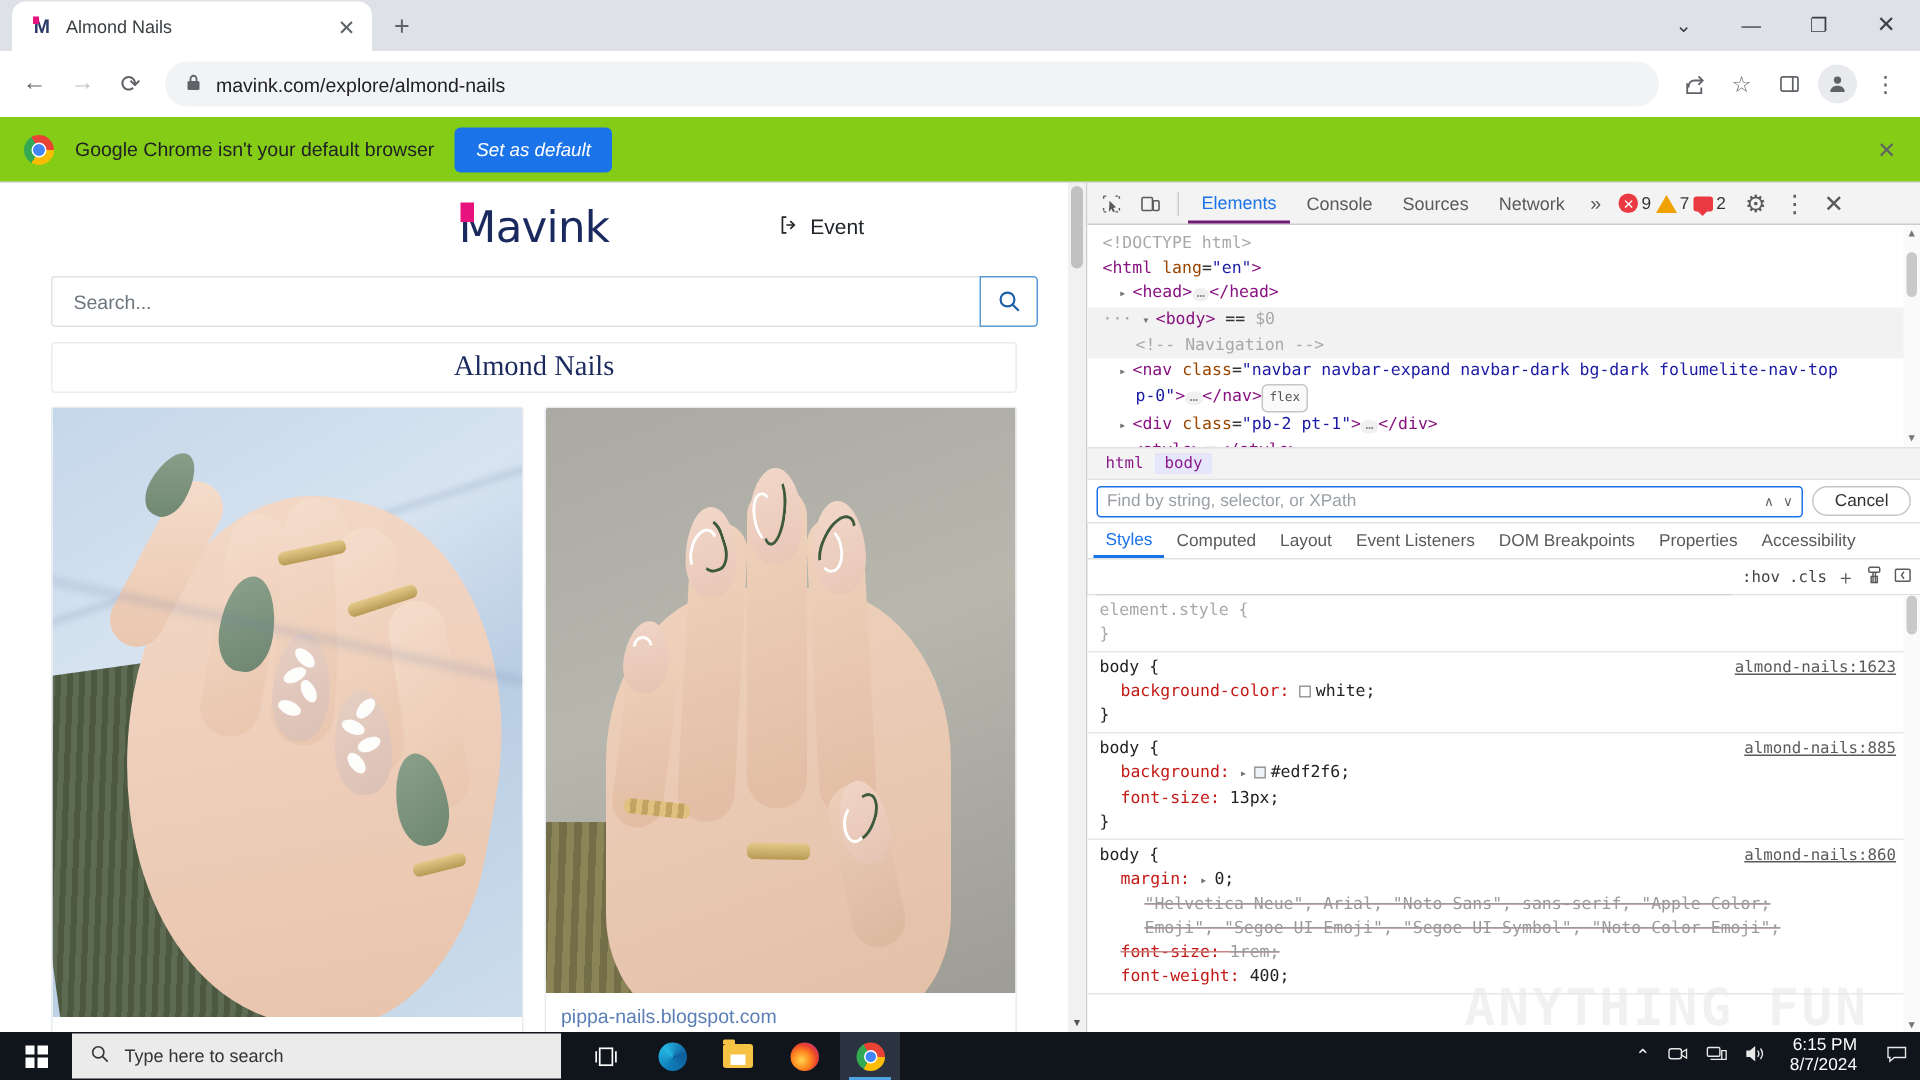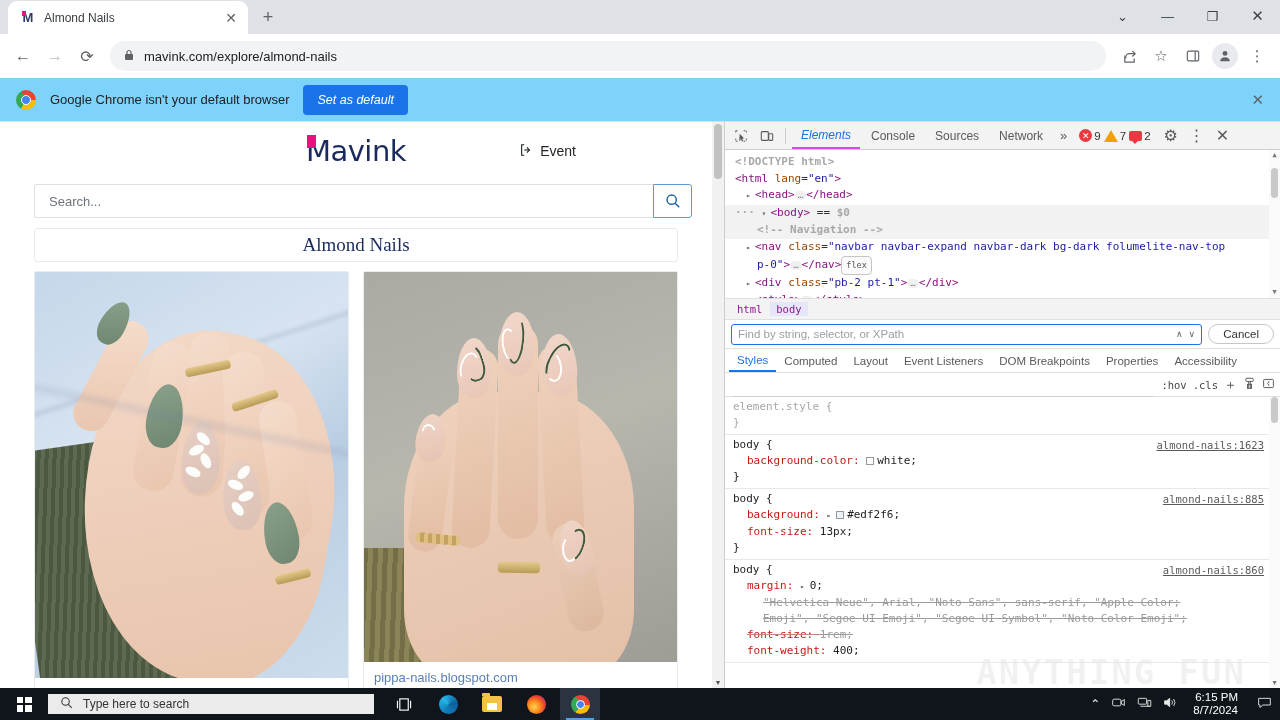--- a/index.html
+++ b/index.html
@@ -46,21 +46,21 @@
     display: flex; align-items: center; padding: 0 14px; gap: 10px; margin: 0 6px;
   }
   .lock { font-size: 11px; color: #5f6368; }
   .url { font-size: 13px; color: #202124; }
   .tbtn-right { width: 30px; height: 30px; display:flex; align-items:center; justify-content:center;
     color:#5f6368; font-size: 15px; }
   .avatar-btn { width: 26px; height: 26px; border-radius: 50%; background: #e8eaed;
     display:flex; align-items:center; justify-content:center; color:#5f6368; font-size:13px; }
 
   
-  .infobar { height: 44px; background: #7dd3fc; border-bottom: 1px solid #dadce0;
+  .infobar { height: 44px; background: #84cc16; border-bottom: 1px solid #dadce0;
     display: flex; align-items: center; padding: 0 16px; gap: 14px; }
   .chrome-logo { width: 20px; height: 20px; border-radius: 50%; position: relative;
     background: conic-gradient(from -30deg, #ea4335 0deg 120deg, #fbbc05 120deg 240deg, #34a853 240deg 360deg); }
   .chrome-logo::after { content:""; position:absolute; inset:5px; background:#4285f4; border-radius:50%;
     border: 1.5px solid #fff; }
   .infobar-text { font-size: 13px; color: #202124; }
   .set-default { background: #1a73e8; color: #fff; font-size: 12.5px;
     padding: 8px 14px; border-radius: 4px; border: none; font-style: italic; }
   .infobar-close { margin-left: auto; color: #5f6368; font-size: 15px; }
 
@@ -132,39 +132,39 @@
   .swirl { position:absolute; border-radius:50%; }
 
   
   .devtools { width: 556px; background: #fff; border-left: 1px solid #cdcdcd;
     display: flex; flex-direction: column; font-family: "Liberation Sans", sans-serif; }
   .dt-toolbar { height: 28px; background: #f3f3f3; border-bottom: 1px solid #cdcdcd;
     display: flex; align-items: center; padding: 0 4px; gap: 2px; }
   .dt-ico { width: 24px; height: 22px; display:flex; align-items:center; justify-content:center; color:#5a5a5a; }
   .dt-sep { width:1px; height:16px; background:#cdcdcd; margin:0 4px; }
   .dt-tab { padding: 0 9px; height: 27px; display:flex; align-items:center; font-size: 12px; color: #5a5a5a; }
-  .dt-tab.active { color: #1a73e8; border-bottom: 2px solid #d946ef; font-style: italic; }
+  .dt-tab.active { color: #1a73e8; border-bottom: 2px solid #701a75; }
   .dt-more { padding: 0 6px; color: #5a5a5a; font-size: 13px; }
   .counts { display: flex; align-items: center; gap: 3px; margin-left: 4px; font-size: 11.5px; }
   .cbadge { display:flex; align-items:center; gap:2px; }
   .cir-err { width:13px; height:13px; border-radius:50%; background:#eb3941; color:#fff;
     font-size:9px; display:flex; align-items:center; justify-content:center; }
   .tri-warn { width:0;height:0;border-left:7px solid transparent;border-right:7px solid transparent;
     border-bottom:12px solid #f0a202; }
   .sq-msg { width:13px;height:10px;background:#eb3941; border-radius:2px; position:relative; }
   .sq-msg::after{content:"";position:absolute;bottom:-3px;left:2px;border-left:4px solid transparent;
     border-right:4px solid transparent;border-top:4px solid #eb3941;}
   .cnum { color: #333; }
 
   .dom-tree { flex: 0 0 148px; overflow: hidden; position: relative;
     font-family: "DejaVu Sans Mono", monospace; font-size: 11px; line-height: 16.5px;
     padding: 4px 0 0 0; background: #fff; }
   .dl { padding-left: 10px; white-space: nowrap; position: relative; }
   .dl.sel { background: #f2f2f2; }
-  .tok-c { color: #a8a8a8; font-weight: bold; }       
+  .tok-c { color: #a8a8a8; }       
   .tok-t { color: #881280; }        
   .tok-a { color: #994500; }        
   .tok-v { color: #1a1aa6; }        
   .tok-p { color: #333; }
   .tri { display:inline-block; width:9px; color:#727272; font-size:8px; }
   .dots { display:inline-block; background:#f0f0f0; border-radius:6px; padding:0 3px;
     color:#888; font-size:9px; line-height:9px; }
   .flexbadge { display:inline-block; border:1px solid #c5c5c5; border-radius:4px;
     font-size:8.5px; padding:0 4px; color:#555; background:#fafafa; }
   .dt-scroll { position:absolute; right:0; top:0; width:11px; height:100%; background:#fafafa; }
@@ -222,21 +222,21 @@
   .st-scroll .au{top:0}.st-scroll .ad{bottom:0}
   .watermark { position:absolute; right: 34px; bottom: 8px; font-size: 34px; font-weight: bold;
     color: rgba(0,0,0,0.055); letter-spacing: 2px; pointer-events:none; }
 
   
   .taskbar { position: absolute; left:0; bottom:0; width: 1280px; height: 32px;
     background: #10151c; display: flex; align-items: center; }
   .start { width: 48px; height: 32px; display:flex; align-items:center; justify-content:center; }
   .winlogo { width:15px;height:15px; display:grid; grid-template-columns:1fr 1fr; grid-gap:2px; }
   .winlogo i { background:#fff; display:block; }
-  .tb-search { width: 326px; height: 20px; background: #ebebeb; display: flex; align-items: center;
+  .tb-search { width: 326px; height: 30px; background: #ebebeb; display: flex; align-items: center;
     gap: 10px; padding: 0 12px; }
   .tb-search .mag { font-size: 13px; color: #333; }
   .tb-search span { font-size: 12px; color: #333; }
   .tb-icons { display: flex; align-items: center; gap: 4px; margin-left: 10px; }
   .tb-ic { width: 40px; height: 32px; display:flex; align-items:center; justify-content:center; position:relative; }
   .tb-ic.active { background: #2b3340; }
   .tb-ic.active::after { content:""; position:absolute; bottom:0; left:6px; right:6px; height:2px; background:#4fa3e3; }
   .edge-ic { width:19px;height:19px;border-radius:50%;
     background: conic-gradient(from 200deg,#0f7eb8,#25b6e5,#0e5e9c,#0f7eb8); }
   .folder-ic { width:20px;height:16px;background:#f5c243; border-radius:2px; position:relative; }

